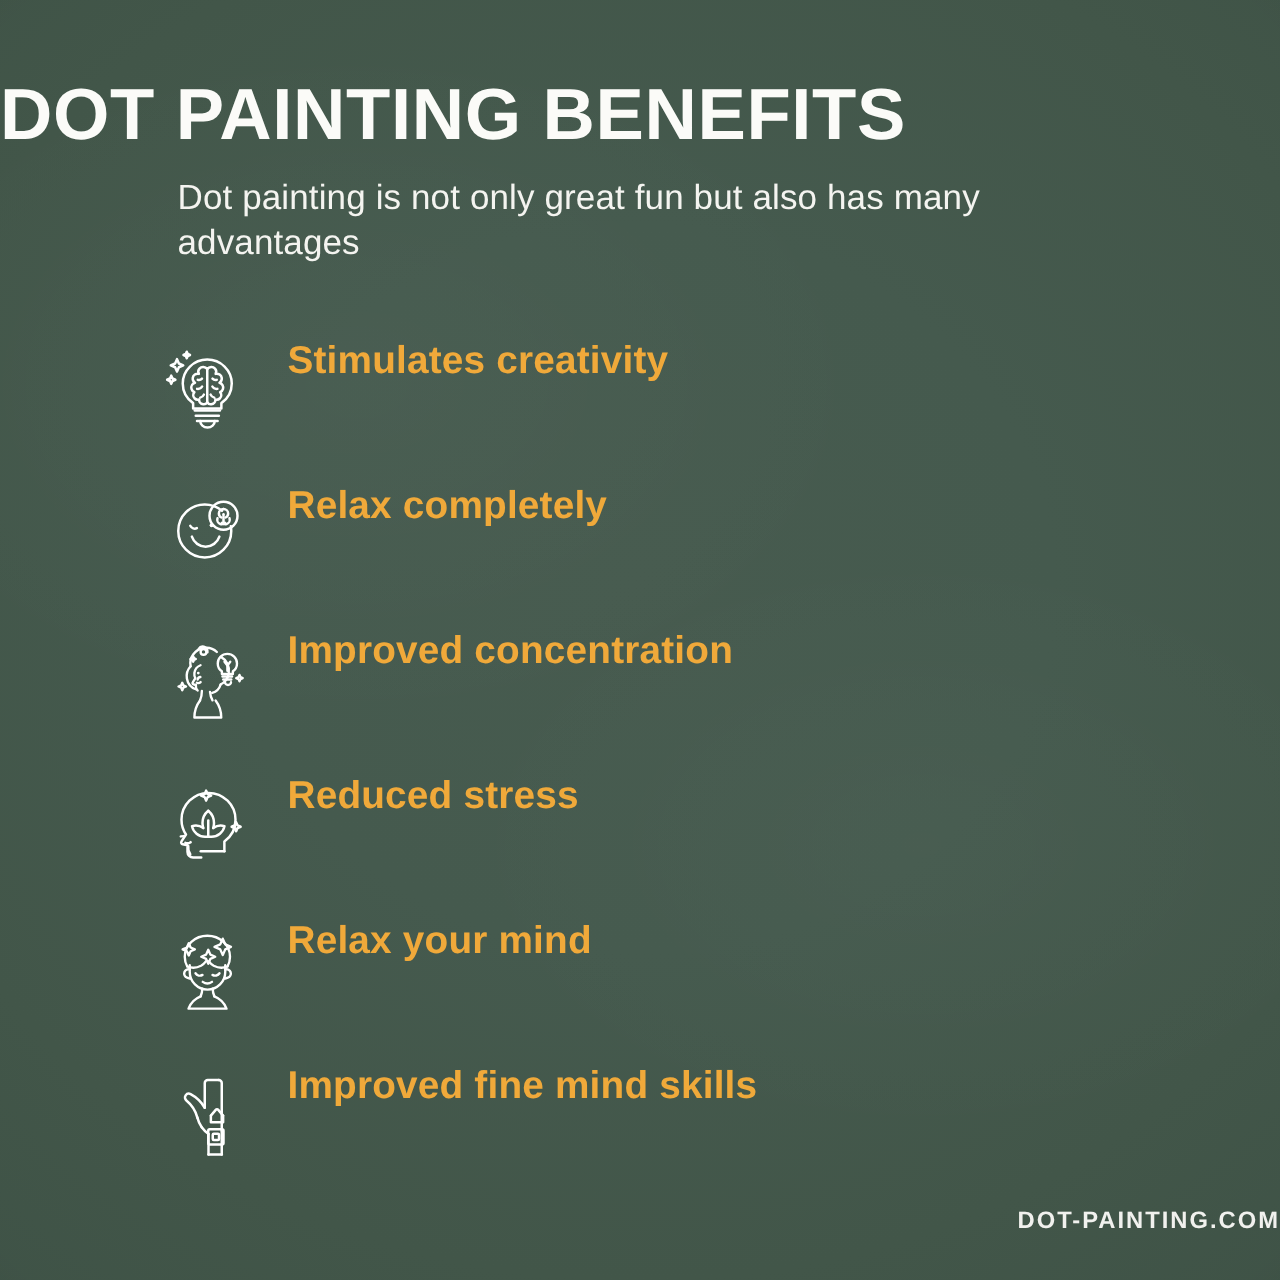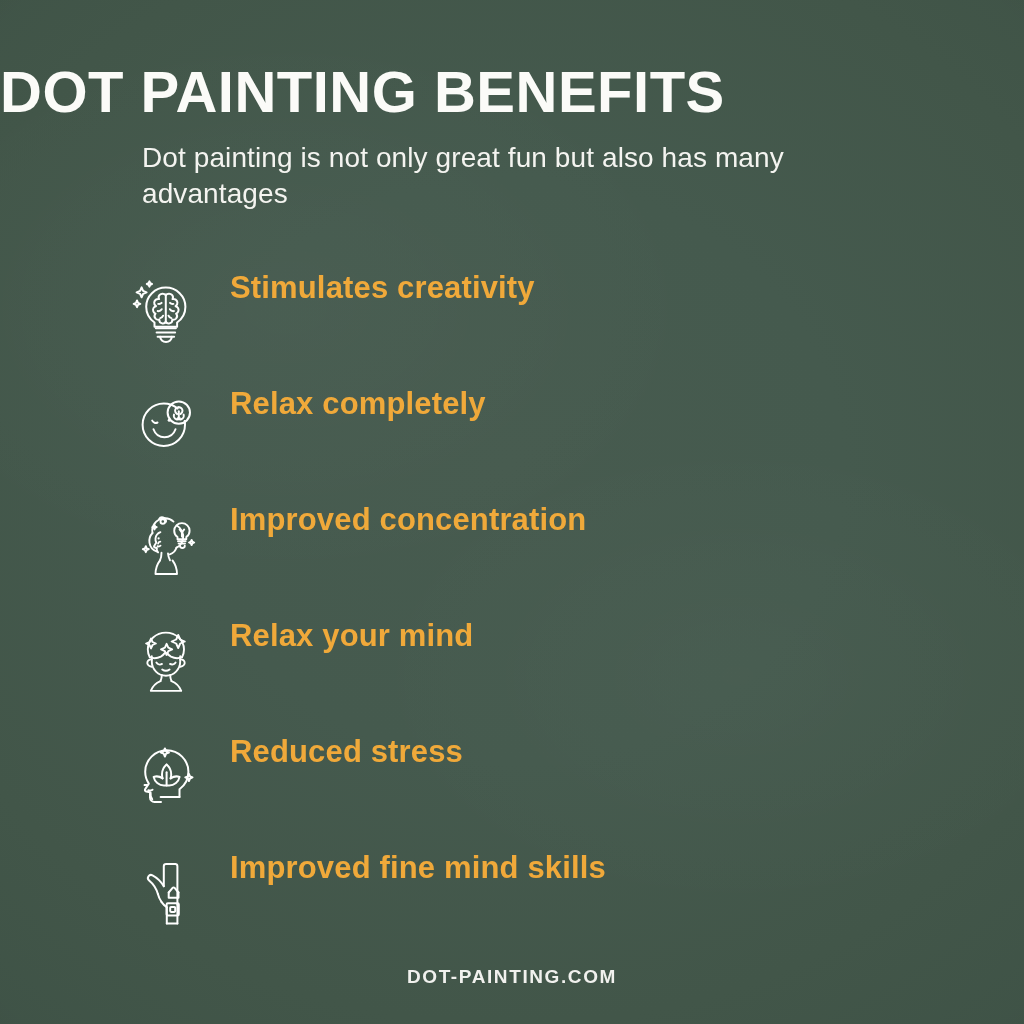--- a/index.html
+++ b/index.html
@@ -112,21 +112,21 @@
     line-height: 1;
     white-space: nowrap;
   }
 
   
   .footer {
     position: absolute;
     left: 0;
     right: 0;
     bottom: 36px;
-    text-align: center;
+    text-align: right;
     z-index: 3;
   }
   .footer-text {
     color: #f1f1ee;
     font-family: "Liberation Sans", sans-serif;
     font-size: 19px;
     font-weight: 700;
     letter-spacing: 1.6px;
   }
 </style>
@@ -244,52 +244,20 @@
           <path d="M15.8 36.2l.9 2.1 2.1.9-2.1.9-.9 2.1-.9-2.1-2.1-.9 2.1-.9z"></path>
           <path d="M61.6 29.9l.8 1.8 1.8.8-1.8.8-.8 1.8-.8-1.8-1.8-.8 1.8-.8z"></path>
           <path d="M24.5 15.0l.7 1.5 1.5.7-1.5.7-.7 1.5-.7-1.5-1.5-.7 1.5-.7z"></path>
         </svg>
       </span>
       <span class="benefit-label">Improved concentration</span>
     </div>
 
     <div class="benefit-row">
       <span class="benefit-icon">
-        <svg viewBox="0 0 72 72" fill="none" stroke="#ffffff" stroke-width="1.9" stroke-linecap="round" stroke-linejoin="round">
-
-          <path d="M19.8 31.2c-1.3-2.3-2.0-5.0-2.0-7.8 0-9.3 8.1-16.8 18.1-16.8
-                   10.0 0 18.1 7.5 18.1 16.8 0 2.8-.7 5.5-2.0 7.8"></path>
-
-          <path d="M19.8 31.2c3.5 1.4 7.6 1.2 11.0-.6 1.6-.9 2.9-2.1 3.9-3.5"></path>
-          <path d="M52.0 31.2c-3.5 1.4-7.6 1.2-11.0-.6-1.6-.9-2.9-2.1-3.9-3.5"></path>
-
-          <path d="M21.8 30.2v5.4c0 7.8 6.4 14.1 14.2 14.1 7.8 0 14.2-6.3 14.2-14.1v-5.4"></path>
-
-          <path d="M21.8 33.6c-1.8-.6-3.7.4-4.3 2.2-.6 1.8.4 3.7 2.2 4.3l2.1.7"></path>
-          <path d="M50.2 33.6c1.8-.6 3.7.4 4.3 2.2.6 1.8-.4 3.7-2.2 4.3l-2.1.7"></path>
-
-          <path d="M26.4 36.6c1.2 1.9 3.7 2.5 5.6 1.3"></path>
-          <path d="M45.6 36.6c-1.2 1.9-3.7 2.5-5.6 1.3"></path>
-
-          <path d="M32.2 43.5c2.2 1.6 5.2 1.6 7.4 0"></path>
-
-          <path d="M31.8 49.0c0 2.1-.4 4.2-1.3 6.1"></path>
-          <path d="M40.2 49.0c0 2.1.4 4.2 1.3 6.1"></path>
-          <path d="M30.5 55.1c-4.5 1.8-8.0 5.3-9.7 9.8h30.4c-1.7-4.5-5.2-8.0-9.7-9.8"></path>
-
-          <path d="M48.2 8.9l2.0 4.6 4.6 2.0-4.6 2.0-2.0 4.6-2.0-4.6-4.6-2.0 4.6-2.0z"></path>
-          <path d="M21.0 12.6l1.5 3.4 3.4 1.5-3.4 1.5-1.5 3.4-1.5-3.4-3.4-1.5 3.4-1.5z"></path>
-          <path d="M36.6 17.8l1.7 3.9 3.9 1.7-3.9 1.7-1.7 3.9-1.7-3.9-3.9-1.7 3.9-1.7z"></path>
-        </svg>
-      </span>
-      <span class="benefit-label">Relax your mind</span>
-    </div>
-
-    <div class="benefit-row">
-      <span class="benefit-icon">
         <svg viewBox="0 0 72 72" fill="none" stroke="#ffffff" stroke-width="2" stroke-linecap="round" stroke-linejoin="round">
 
           <path d="M49.5 55.0v-7.8c5.4-3.9 8.9-10.2 8.9-17.4 0-11.9-9.7-21.5-21.6-21.5
                    -11.9 0-21.6 9.6-21.6 21.5 0 4.4 1.3 8.4 3.6 11.8l-3.6 5.5
                    c-.6.9-.1 2.1 1.0 2.3l3.8.8v5.3c0 2.4 2.0 4.4 4.4 4.4h6.6"></path>
           <path d="M20.6 50.7c-.3 2.3.3 4.7 1.6 6.6"></path>
           <path d="M49.5 55.0H30.6"></path>
 
           <path d="M17.0 42.9l-2.4.2"></path>
           <path d="M18.3 48.3c1.4.5 3.0.3 4.2-.6"></path>
@@ -302,20 +270,52 @@
 
           <path d="M34.9 6.5l1.2 2.8 2.8 1.2-2.8 1.2-1.2 2.8-1.2-2.8-2.8-1.2 2.8-1.2z"></path>
           <path d="M58.9 31.8l1.1 2.5 2.5 1.1-2.5 1.1-1.1 2.5-1.1-2.5-2.5-1.1 2.5-1.1z"></path>
         </svg>
       </span>
       <span class="benefit-label">Reduced stress</span>
     </div>
 
     <div class="benefit-row">
       <span class="benefit-icon">
+        <svg viewBox="0 0 72 72" fill="none" stroke="#ffffff" stroke-width="1.9" stroke-linecap="round" stroke-linejoin="round">
+
+          <path d="M19.8 31.2c-1.3-2.3-2.0-5.0-2.0-7.8 0-9.3 8.1-16.8 18.1-16.8
+                   10.0 0 18.1 7.5 18.1 16.8 0 2.8-.7 5.5-2.0 7.8"></path>
+
+          <path d="M19.8 31.2c3.5 1.4 7.6 1.2 11.0-.6 1.6-.9 2.9-2.1 3.9-3.5"></path>
+          <path d="M52.0 31.2c-3.5 1.4-7.6 1.2-11.0-.6-1.6-.9-2.9-2.1-3.9-3.5"></path>
+
+          <path d="M21.8 30.2v5.4c0 7.8 6.4 14.1 14.2 14.1 7.8 0 14.2-6.3 14.2-14.1v-5.4"></path>
+
+          <path d="M21.8 33.6c-1.8-.6-3.7.4-4.3 2.2-.6 1.8.4 3.7 2.2 4.3l2.1.7"></path>
+          <path d="M50.2 33.6c1.8-.6 3.7.4 4.3 2.2.6 1.8-.4 3.7-2.2 4.3l-2.1.7"></path>
+
+          <path d="M26.4 36.6c1.2 1.9 3.7 2.5 5.6 1.3"></path>
+          <path d="M45.6 36.6c-1.2 1.9-3.7 2.5-5.6 1.3"></path>
+
+          <path d="M32.2 43.5c2.2 1.6 5.2 1.6 7.4 0"></path>
+
+          <path d="M31.8 49.0c0 2.1-.4 4.2-1.3 6.1"></path>
+          <path d="M40.2 49.0c0 2.1.4 4.2 1.3 6.1"></path>
+          <path d="M30.5 55.1c-4.5 1.8-8.0 5.3-9.7 9.8h30.4c-1.7-4.5-5.2-8.0-9.7-9.8"></path>
+
+          <path d="M48.2 8.9l2.0 4.6 4.6 2.0-4.6 2.0-2.0 4.6-2.0-4.6-4.6-2.0 4.6-2.0z"></path>
+          <path d="M21.0 12.6l1.5 3.4 3.4 1.5-3.4 1.5-1.5 3.4-1.5-3.4-3.4-1.5 3.4-1.5z"></path>
+          <path d="M36.6 17.8l1.7 3.9 3.9 1.7-3.9 1.7-1.7 3.9-1.7-3.9-3.9-1.7 3.9-1.7z"></path>
+        </svg>
+      </span>
+      <span class="benefit-label">Relax your mind</span>
+    </div>
+
+    <div class="benefit-row">
+      <span class="benefit-icon">
         <svg viewBox="0 0 72 72" fill="none" stroke="#ffffff" stroke-width="2" stroke-linecap="round" stroke-linejoin="round">
 
           <path d="M45.0 6.0h-8.8c-1.3 0-2.4 1.0-2.4 2.3v19.9"></path>
           <path d="M45.0 6.0c1.3 0 2.4 1.0 2.4 2.3v38.2"></path>
 
           <path d="M33.8 28.2c-2.7-4.6-6.6-8.4-11.3-10.9-1.4-.7-3.1-.3-4.0 1.0
                    -.9 1.3-.6 3.1.6 4.1 4.3 3.5 7.4 8.3 8.8 13.7"></path>
           <path d="M27.9 36.1c.7 2.8 1.9 5.4 3.5 7.7"></path>
           <path d="M31.4 43.8c1.5 2.1 3.3 3.9 5.4 5.4"></path>
 

